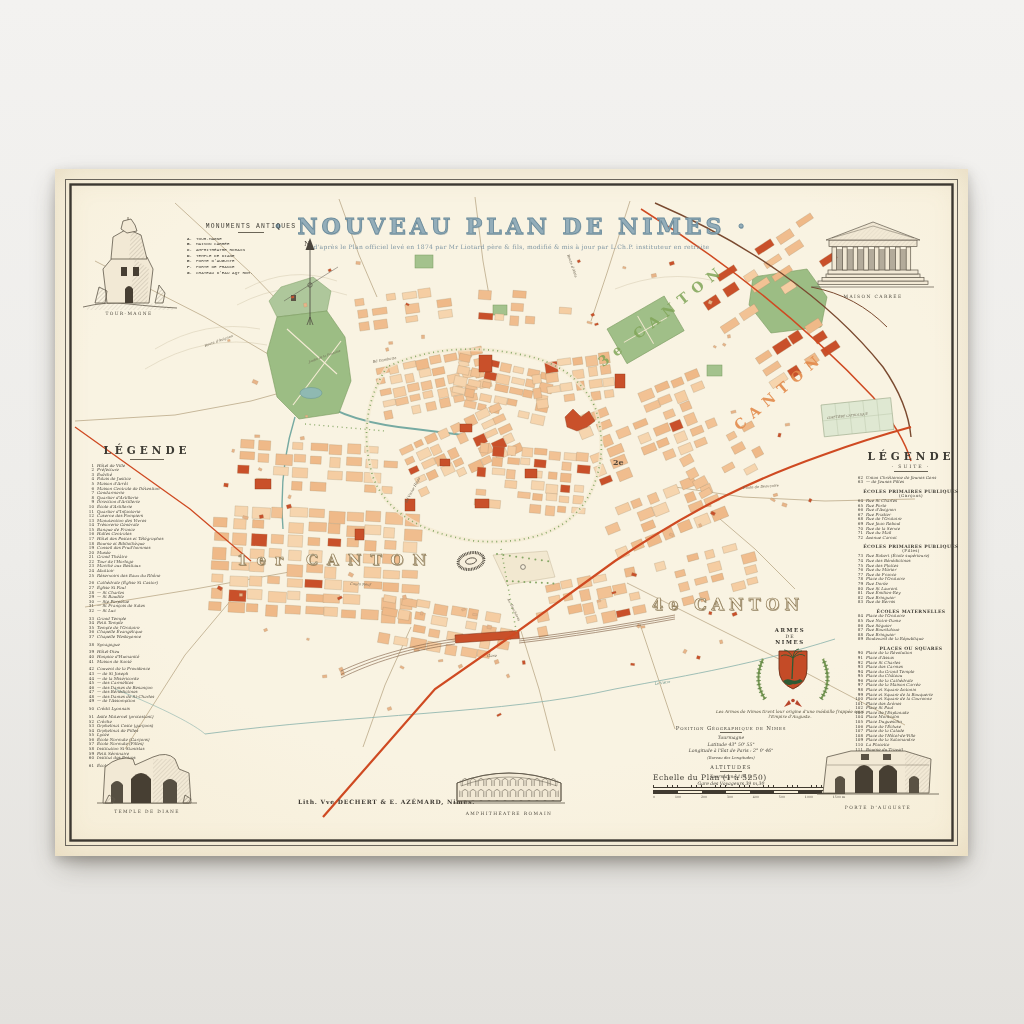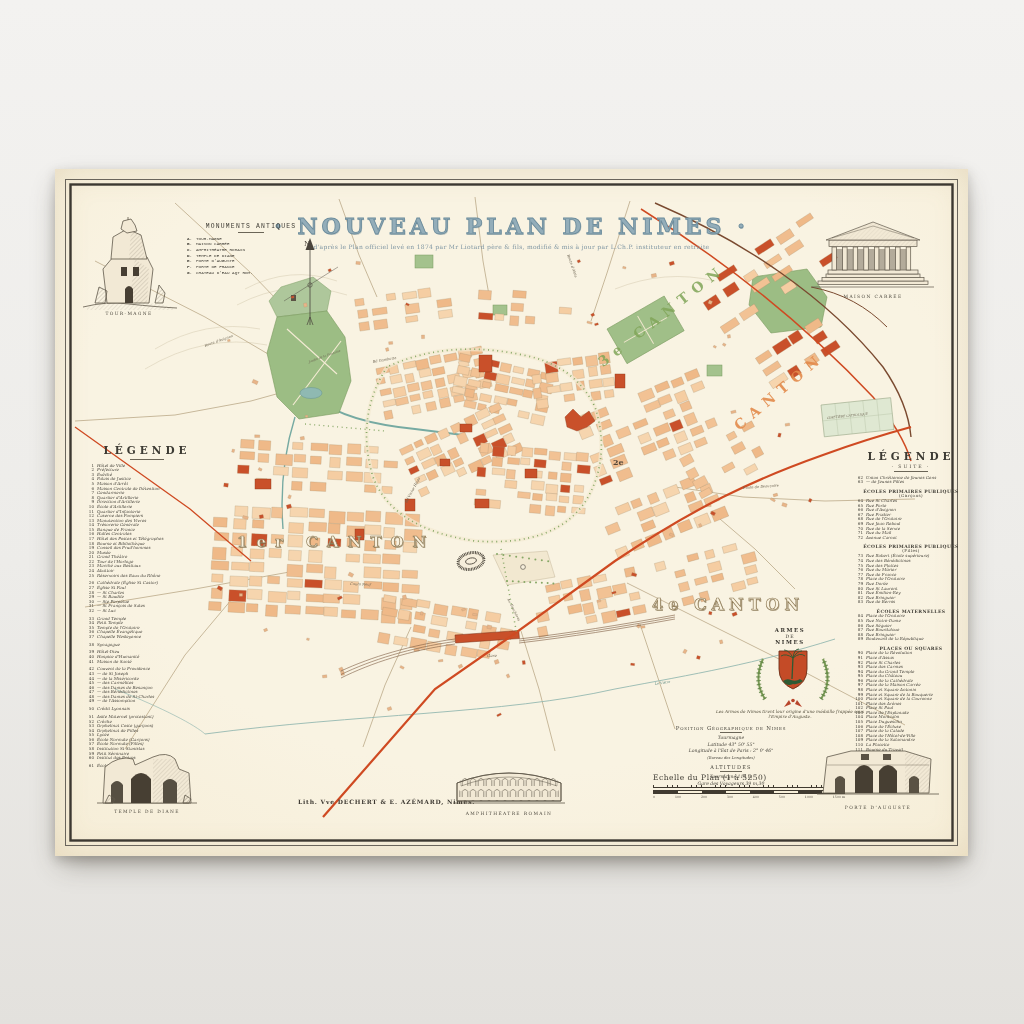--- a/index.html
+++ b/index.html
@@ -1289,21 +1289,21 @@
             <span class="n">110</span>
             <span class="t">La Placette</span>
           </div>
           <div class="lg-row">
             <span class="n">111</span>
             <span class="t">Bourse du Travail</span>
           </div>
         </div>
     </div>
 
-    <div class="ov canton" style="left:182px;top:364px;font-size:15px;letter-spacing:9px;">1er CANTON</div>
+    <div class="ov canton" style="left:182px;top:382px;font-size:15px;letter-spacing:9px;">1er CANTON</div>
     <div class="ov canton2" style="left:558px;top:288px;">2e</div>
     <div class="ov canton3" style="left:540px;top:188px;font-size:14px;letter-spacing:7px;transform:rotate(-38deg);transform-origin:left top;">3e CANTON</div>
     <div class="ov cantonO" style="left:676px;top:252px;font-size:14px;letter-spacing:7px;transform:rotate(-40deg);transform-origin:left top;">CANTON</div>
     <div class="ov canton" style="left:597px;top:426px;font-size:16px;letter-spacing:5px;">4e CANTON</div>
 
     <div class="ov armes-text">
       <div class="big">ARMES</div>
       <div>DE</div>
       <div class="big">NIMES</div>
     </div>

